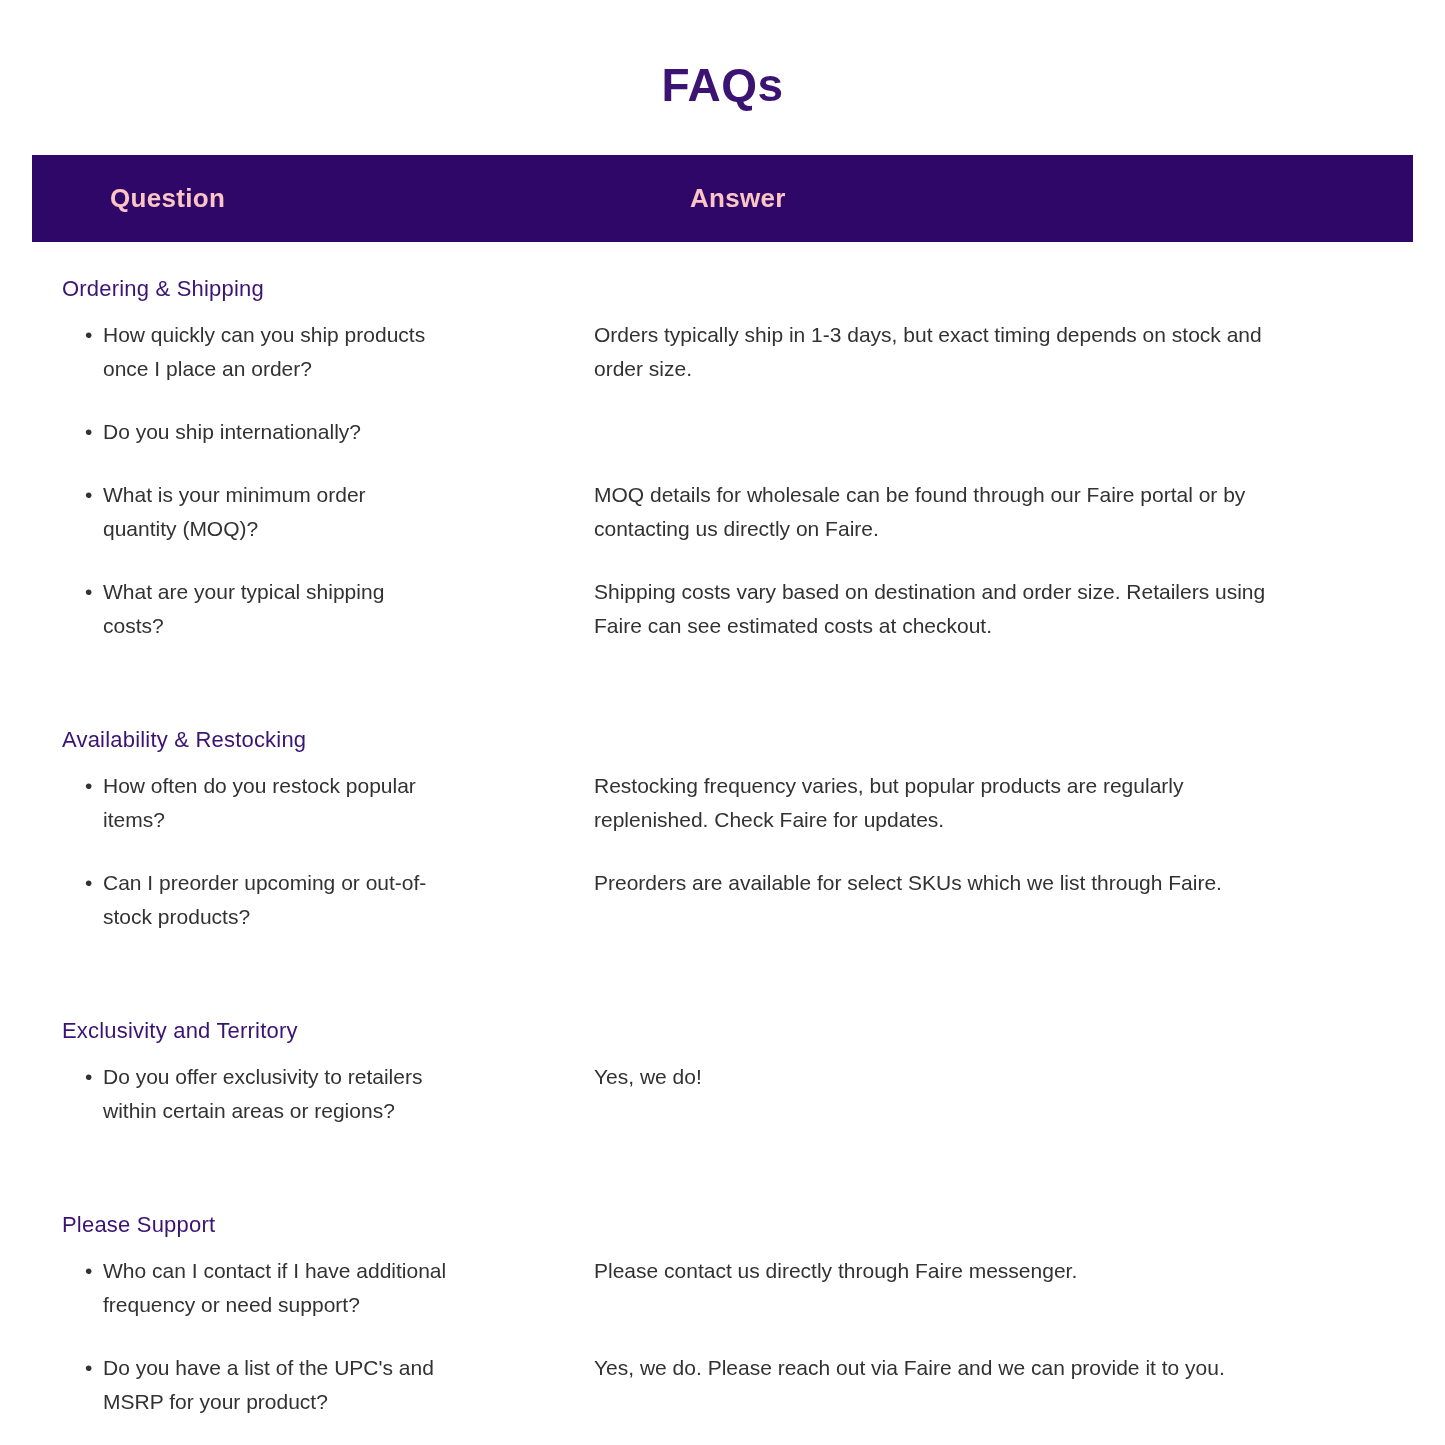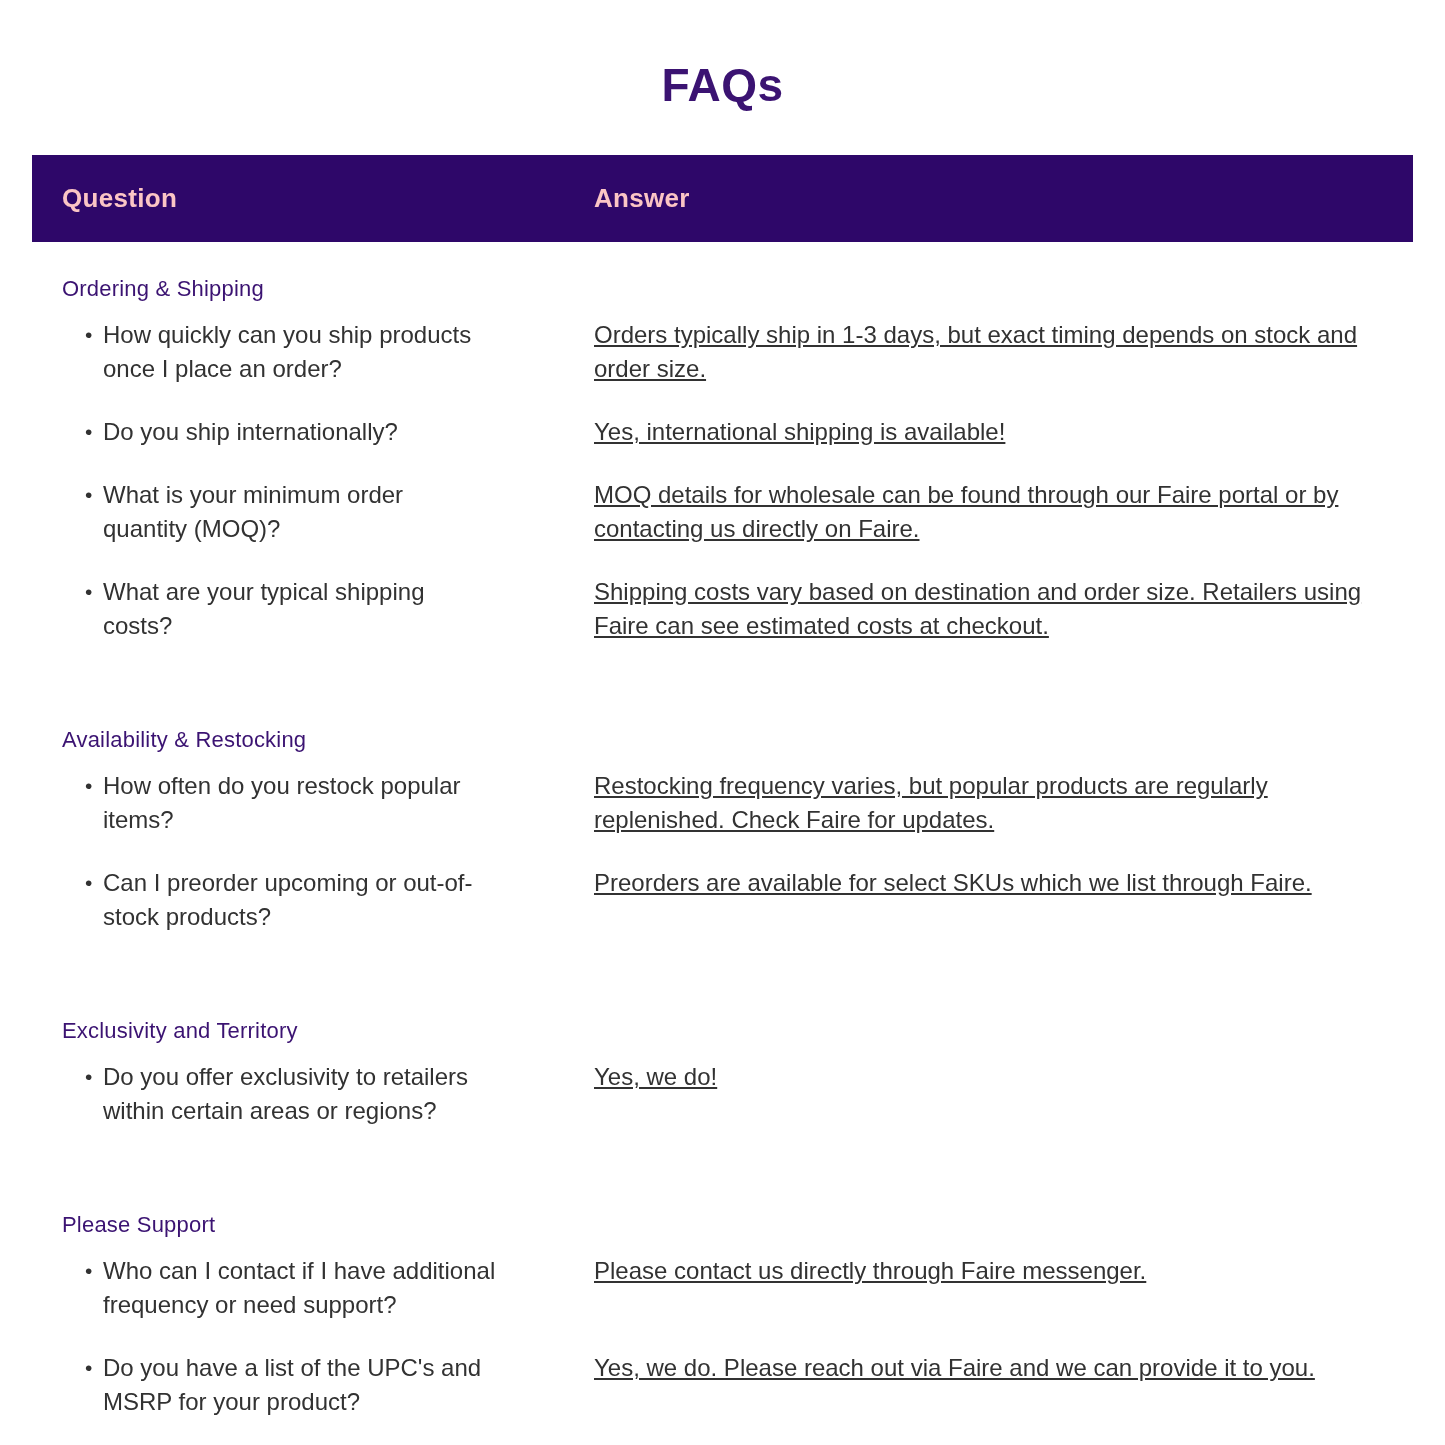--- a/index.html
+++ b/index.html
@@ -33,20 +33,21 @@
     height: 87px;
     background: #2e0769;
     display: flex;
     align-items: center;
   }
   .header-col {
     font-size: 26px;
     font-weight: 700;
     color: #fbc5c5;
     letter-spacing: 0.3px;
+    margin-left: 48px;
   }
   .header-col.question-col {
     width: 562px;
     padding-left: 30px;
   }
   .header-col.answer-col {
     flex: 1;
   }
   .content {
     margin: 0 32px;
@@ -74,32 +75,31 @@
     align-items: flex-start;
   }
   .bullet {
     width: 18px;
     flex: none;
     font-size: 21px;
     line-height: 34px;
     color: #323232;
   }
   .question-text, .answer-cell {
-    font-size: 24px;
+    font-size: 21px;
     line-height: 34px;
     white-space: pre-line;
     color: #323232;
   }
   .question-text {
     flex: 1;
     padding-right: 20px;
   }
   .answer-cell {
     flex: 1;
-    text-decoration: underline;
   }
 </style>
 </head>
 <body>
 
 <div class="page">
 
   <h1 class="page-title">FAQs</h1>
 
   <div class="header-bar">
@@ -120,21 +120,20 @@
         </div>
         <div class="answer-cell">Orders typically ship in 1-3 days, but exact timing depends on stock and
 order size.</div>
       </div>
 
       <div class="faq-row">
         <div class="question-cell">
           <span class="bullet">•</span>
           <span class="question-text">Do you ship internationally?</span>
         </div>
-        <div class="answer-cell">Yes, international shipping is available!</div>
       </div>
 
       <div class="faq-row">
         <div class="question-cell">
           <span class="bullet">•</span>
           <span class="question-text">What is your minimum order
 quantity (MOQ)?</span>
         </div>
         <div class="answer-cell">MOQ details for wholesale can be found through our Faire portal or by
 contacting us directly on Faire.</div>

